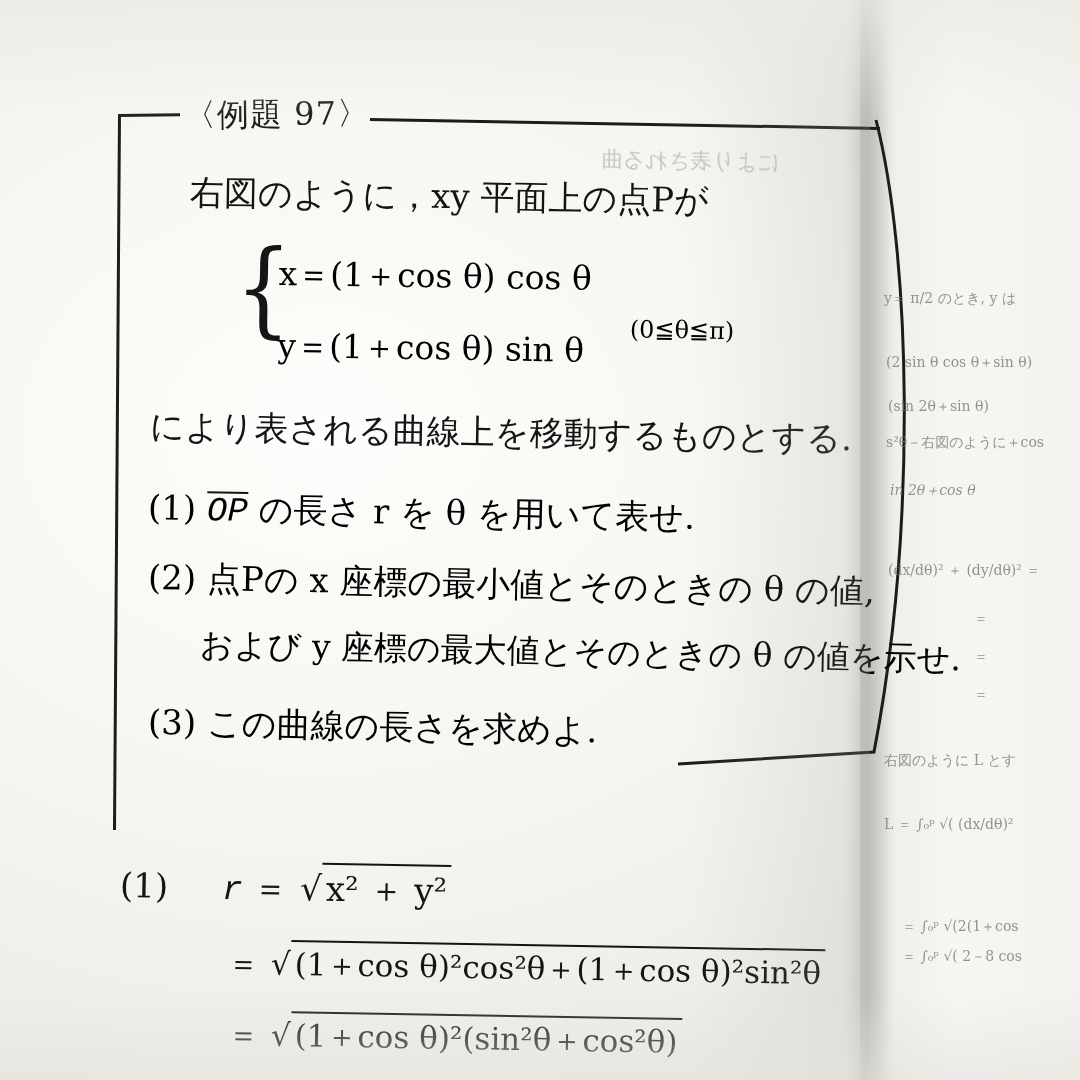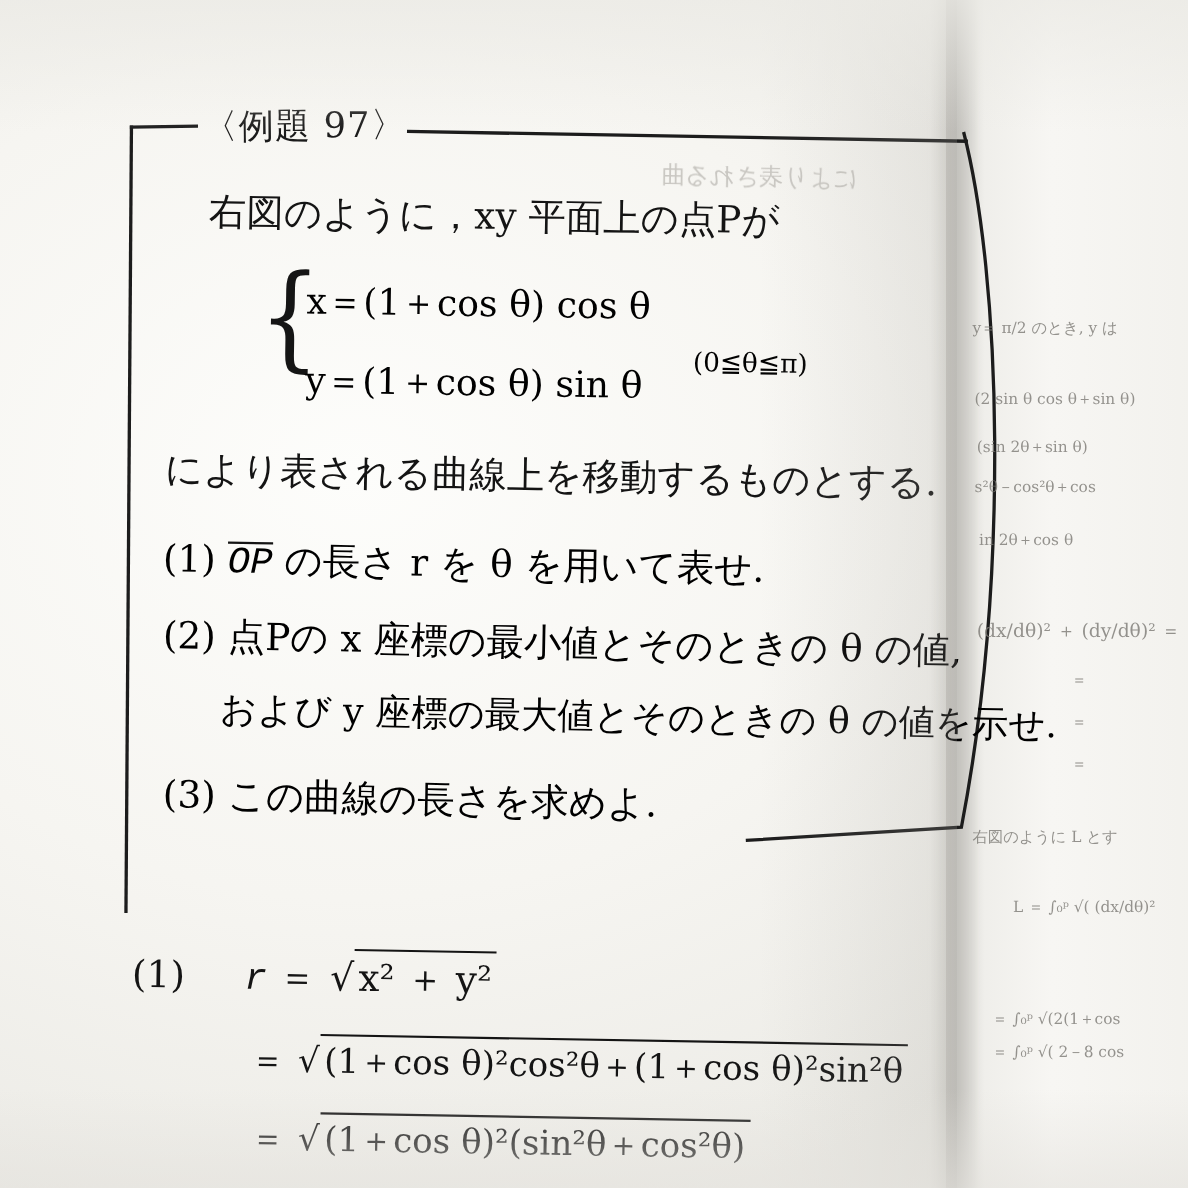--- a/index.html
+++ b/index.html
@@ -306,28 +306,28 @@
     <div class="sol-line" id="sol3">
       <span>＝</span>
       <span class="sqrt-wrap">√<span class="radicand">(1＋cos θ)²(sin²θ＋cos²θ)</span></span>
     </div>
   </div>
 
   <div id="right-col">
     <div class="rline" style="top:120px;left:0px;">y＝ π/2 のとき, y は</div>
     <div class="rline" style="top:184px;left:2px;">(2 sin θ cos θ＋sin θ)</div>
     <div class="rline" style="top:216px;left:4px;margin-top:12px;">(sin 2θ＋sin θ)</div>
-    <div class="rline" style="top:264px;left:2px;">s²θ－cos²θ＋cos</div>
-    <div class="rline" style="top:312px;left:6px;">in 2θ＋cos θ</div>
-    <div class="rline" style="top:392px;left:4px;font-size:17px;">(dx/dθ)² ＋ (dy/dθ)² ＝</div>
+    <div class="rline" style="top:264px;left:2px;">s²θ－右図のように＋cos</div>
+    <div class="rline" style="top:312px;left:6px;font-style:italic;">in 2θ＋cos θ</div>
+    <div class="rline" style="top:392px;left:4px;font-size:14px;">(dx/dθ)² ＋ (dy/dθ)² ＝</div>
     <div class="rline" style="top:440px;left:90px;">＝</div>
     <div class="rline" style="top:478px;left:90px;">＝</div>
     <div class="rline" style="top:516px;left:90px;">＝</div>
     <div class="rline" style="top:582px;left:0px;">右図のように L とす</div>
-    <div class="rline" style="top:646px;left:0px;margin-left:37px;">L ＝ ∫₀ᵖ √( (dx/dθ)²</div>
+    <div class="rline" style="top:646px;left:0px;">L ＝ ∫₀ᵖ √( (dx/dθ)²</div>
     <div class="rline" style="top:748px;left:18px;">＝ ∫₀ᵖ √(2(1＋cos</div>
     <div class="rline" style="top:778px;left:18px;">＝ ∫₀ᵖ √( 2－8 cos</div>
   </div>
 
   <div id="curve-shade"></div>
   <div id="top-shade"></div>
   <div id="bottom-shade"></div>
 </div>
 
 </body></html>

